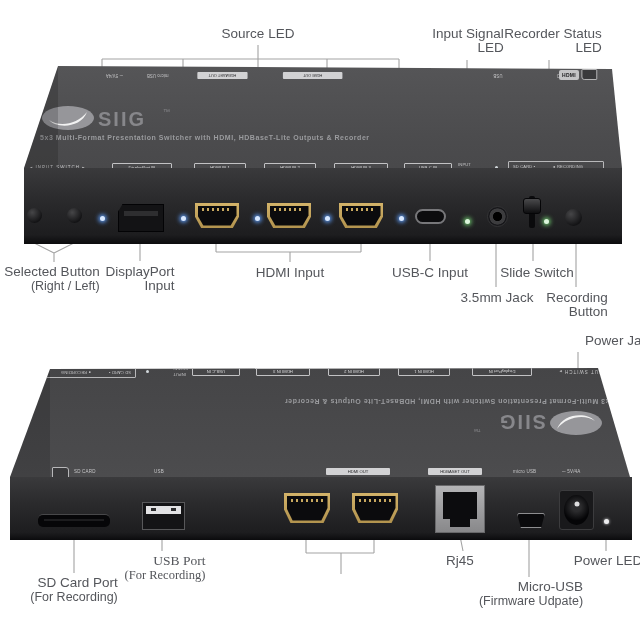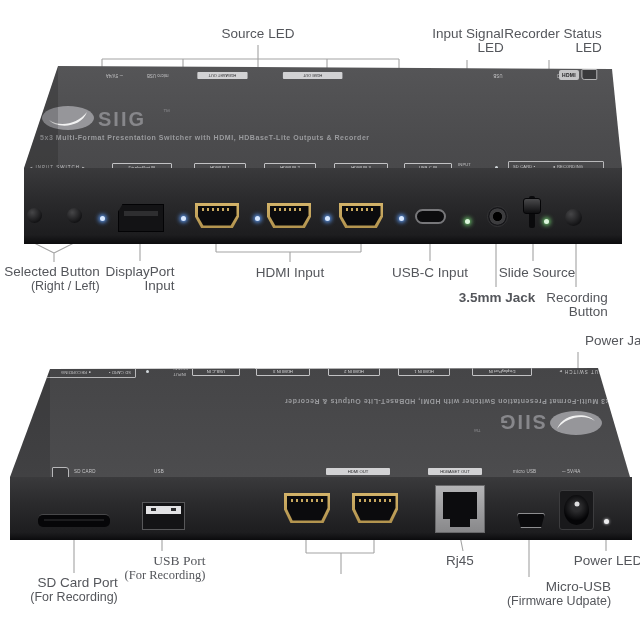--- a/index.html
+++ b/index.html
@@ -175,25 +175,25 @@
   <div class="lbl" style="left:140px;top:265px;">
     <div>DisplayPort</div>
       <div>Input</div>
     </div>
   <div class="lbl" style="left:290px;top:266px;">
     <div>HDMI Input</div>
     </div>
   <div class="lbl" style="left:430px;top:266px;">
     <div>USB-C Input</div>
     </div>
-  <div class="lbl" style="left:497px;top:291px;font-weight:bold;">
+  <div class="lbl" style="left:497px;top:291px;">
     <div>3.5mm Jack</div>
     </div>
   <div class="lbl" style="left:537px;top:266px;">
-    <div>Slide Source</div>
+    <div>Slide Switch</div>
     </div>
   <div class="lbl" style="left:577px;top:291px;">
     <div>Recording</div>
       <div>Button</div>
     </div>
 
   <div class="dev" style="left:6px;top:366px;width:630px;height:176px;">
     <div class="topface" style="background:linear-gradient(180deg,#454547 0,#4b4b4d 55%,#525254 100%);
                 clip-path:polygon(44px 3px,592px 2px,624px 111px,4px 111px);">
 
@@ -273,21 +273,21 @@
     <div>SD Card Port</div>
       <div class="s2">(For Recording)</div>
     </div>
   <div class="lbl" style="left:165px;top:554px;font-family:Liberation Serif, serif;">
     <div>USB Port</div>
       <div class="s2">(For Recording)</div>
     </div>
   <div class="lbl" style="left:460px;top:554px;">
     <div>Rj45</div>
     </div>
-  <div class="lbl" style="left:531px;top:580px;margin-left:28px;">
+  <div class="lbl" style="left:531px;top:580px;">
     <div>Micro-USB</div>
       <div class="s2">(Firmware Udpate)</div>
     </div>
   <div class="lbl" style="left:608px;top:554px;">
     <div>Power LED</div>
     </div>
 
 </div>
 
 </body></html>

